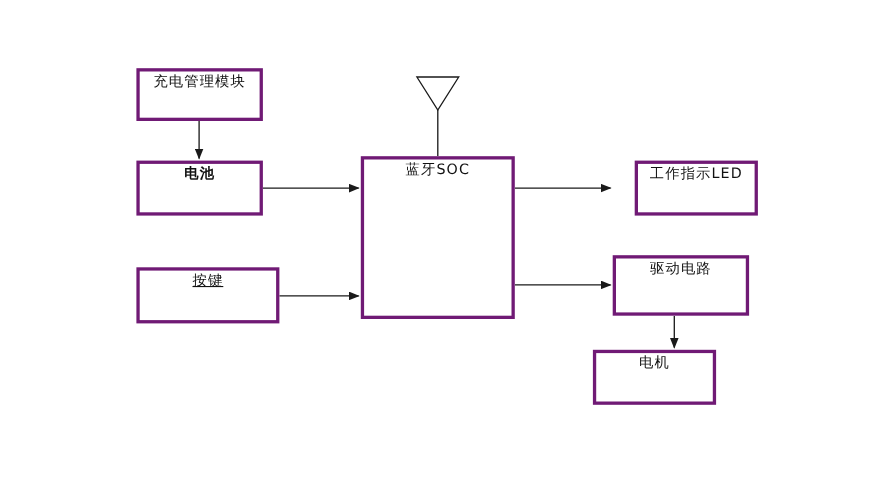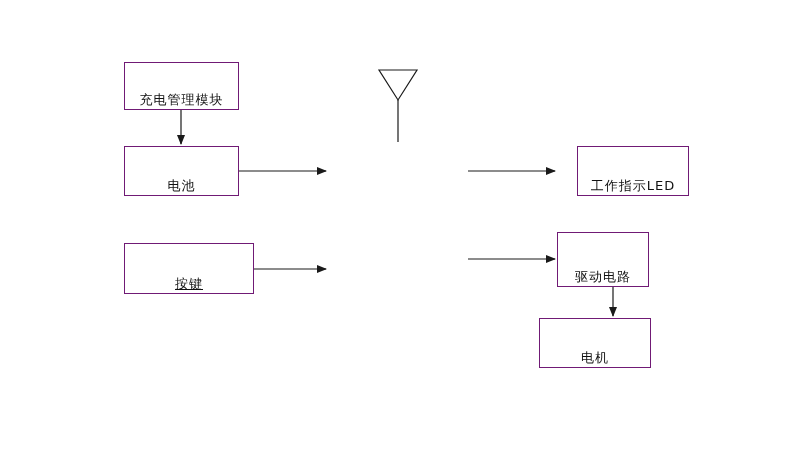--- a/index.html
+++ b/index.html
@@ -21,24 +21,24 @@
     position: absolute;
     left: 0;
     top: 0;
     width: 807px;
     height: 450px;
     pointer-events: none;
   }
   .node {
     position: absolute;
     box-sizing: border-box;
-    border: 1px solid #701a75;
+    border: 3px solid #701a75;
     background: #ffffff;
     display: flex;
-    align-items: flex-end;
+    align-items: flex-start;
     justify-content: center;
     font-size: 13px;
     color: #111111;
     letter-spacing: 1px;
     white-space: nowrap;
   }
 </style>
 </head>
 <body>
 
@@ -66,34 +66,37 @@
 
     <line x1="468" y1="259" x2="555" y2="259" stroke="#1a1a1a" stroke-width="1.2" marker-end="url(#arrowhead)"></line>
 
     <line x1="613" y1="287" x2="613" y2="316" stroke="#1a1a1a" stroke-width="1.2" marker-end="url(#arrowhead)"></line>
   </svg>
 
   <div class="node" style="left:124px; top:62px; width:115px; height:48px;">
     <span>充电管理模块</span>
   </div>
 
-  <div class="node" style="left:124px; top:146px; width:115px; height:50px;">
+  <div class="node" style="left:124px; top:146px; width:115px; height:50px;font-weight:bold;">
     <span>电池</span>
   </div>
 
   <div class="node" style="left:124px; top:243px; width:130px; height:51px;text-decoration:underline;">
     <span>按键</span>
   </div>
 
+  <div class="node" style="left:328px; top:142px; width:140px; height:148px;">
+    <span>蓝牙SOC</span>
+  </div>
 
   <div class="node" style="left:557px; top:146px; width:112px; height:50px;margin-left:20px;">
     <span>工作指示LED</span>
   </div>
 
-  <div class="node" style="left:557px; top:232px; width:92px; height:55px;">
+  <div class="node" style="left:557px; top:232px; width:124px; height:55px;">
     <span>驱动电路</span>
   </div>
 
   <div class="node" style="left:539px; top:318px; width:112px; height:50px;">
     <span>电机</span>
   </div>
 
 </div>
 
 </body></html>

